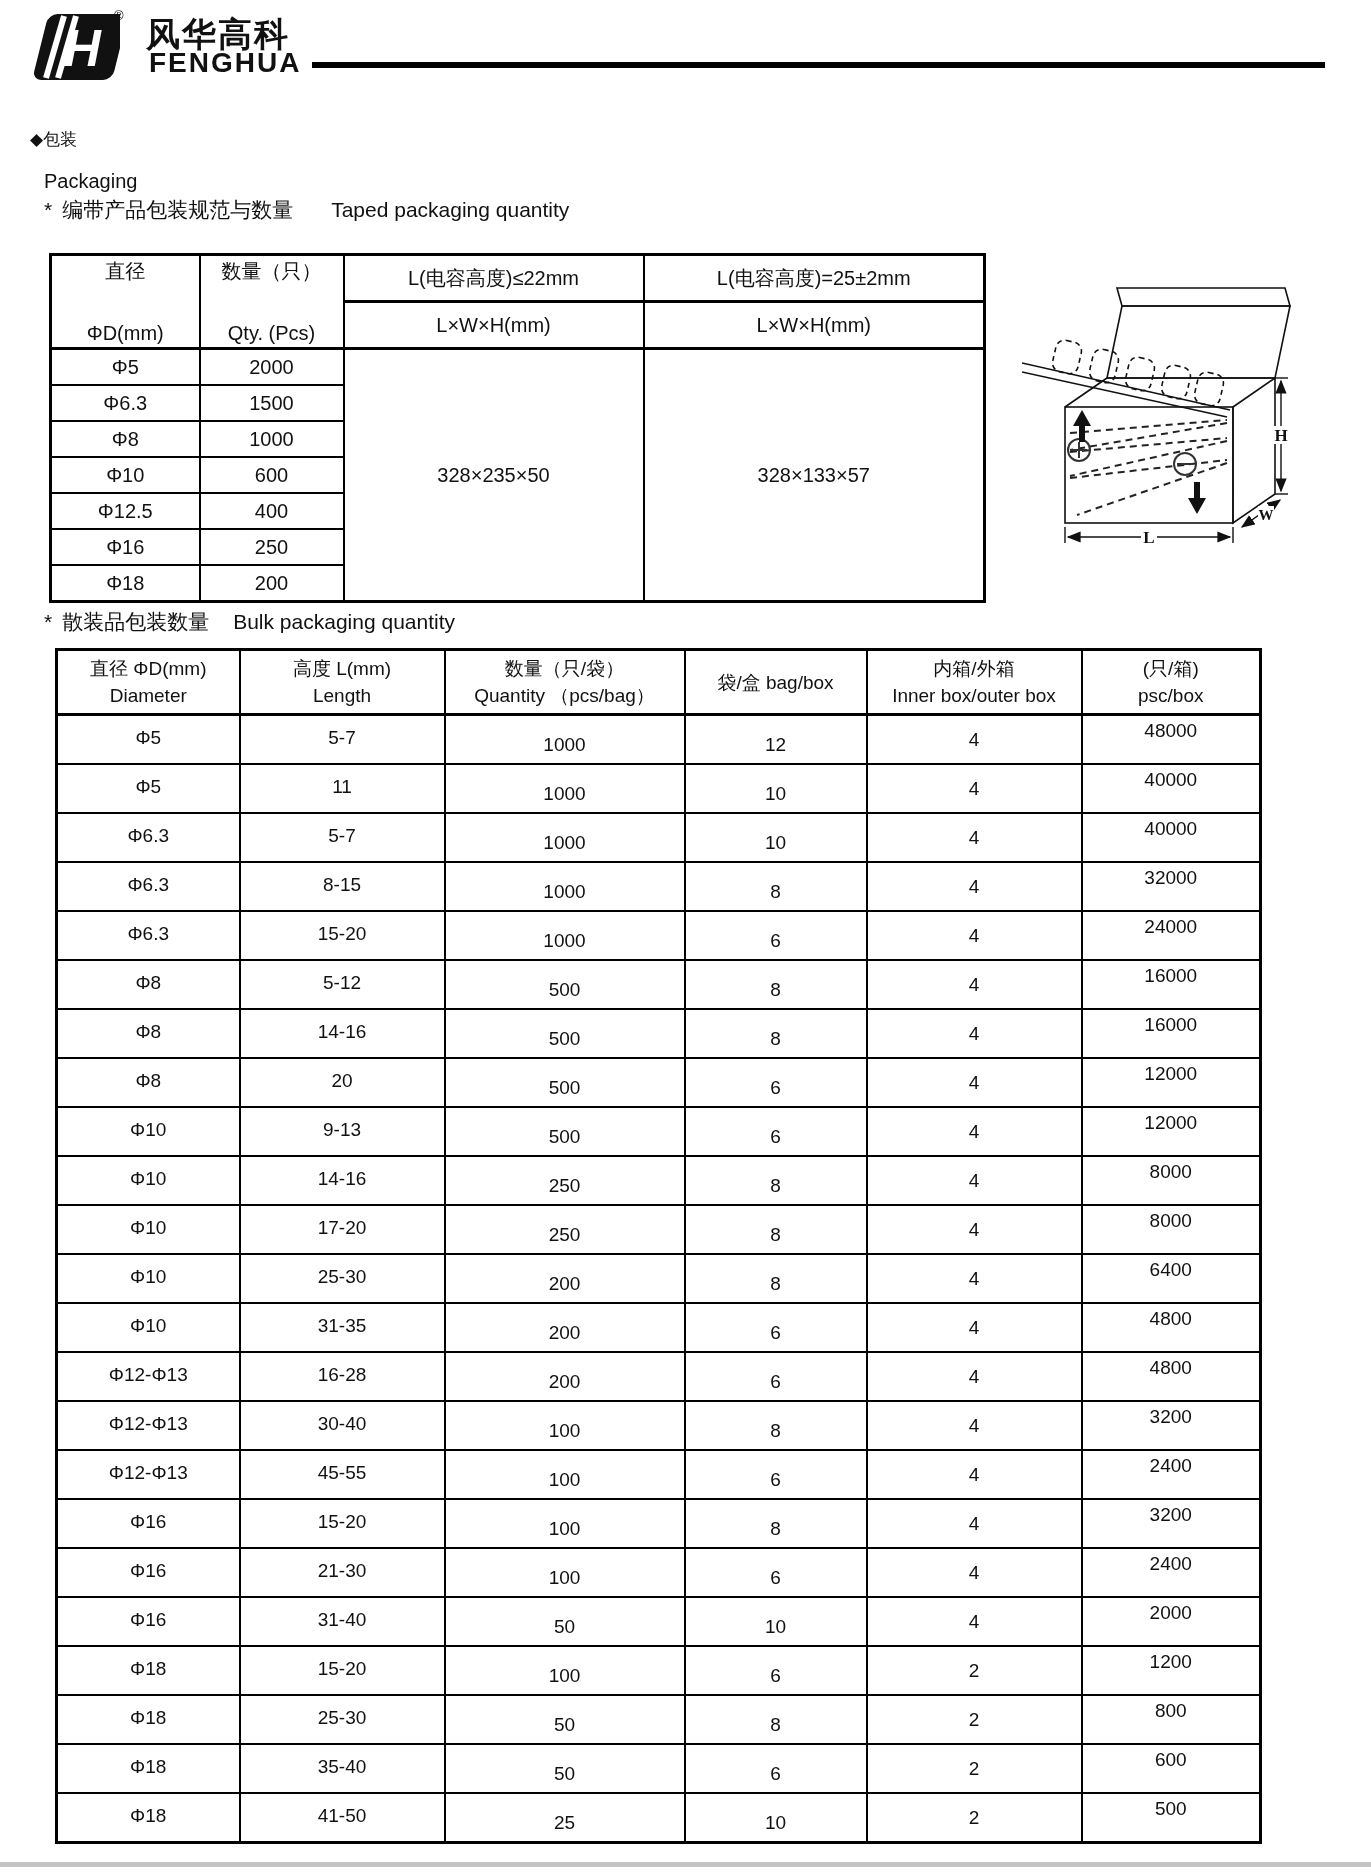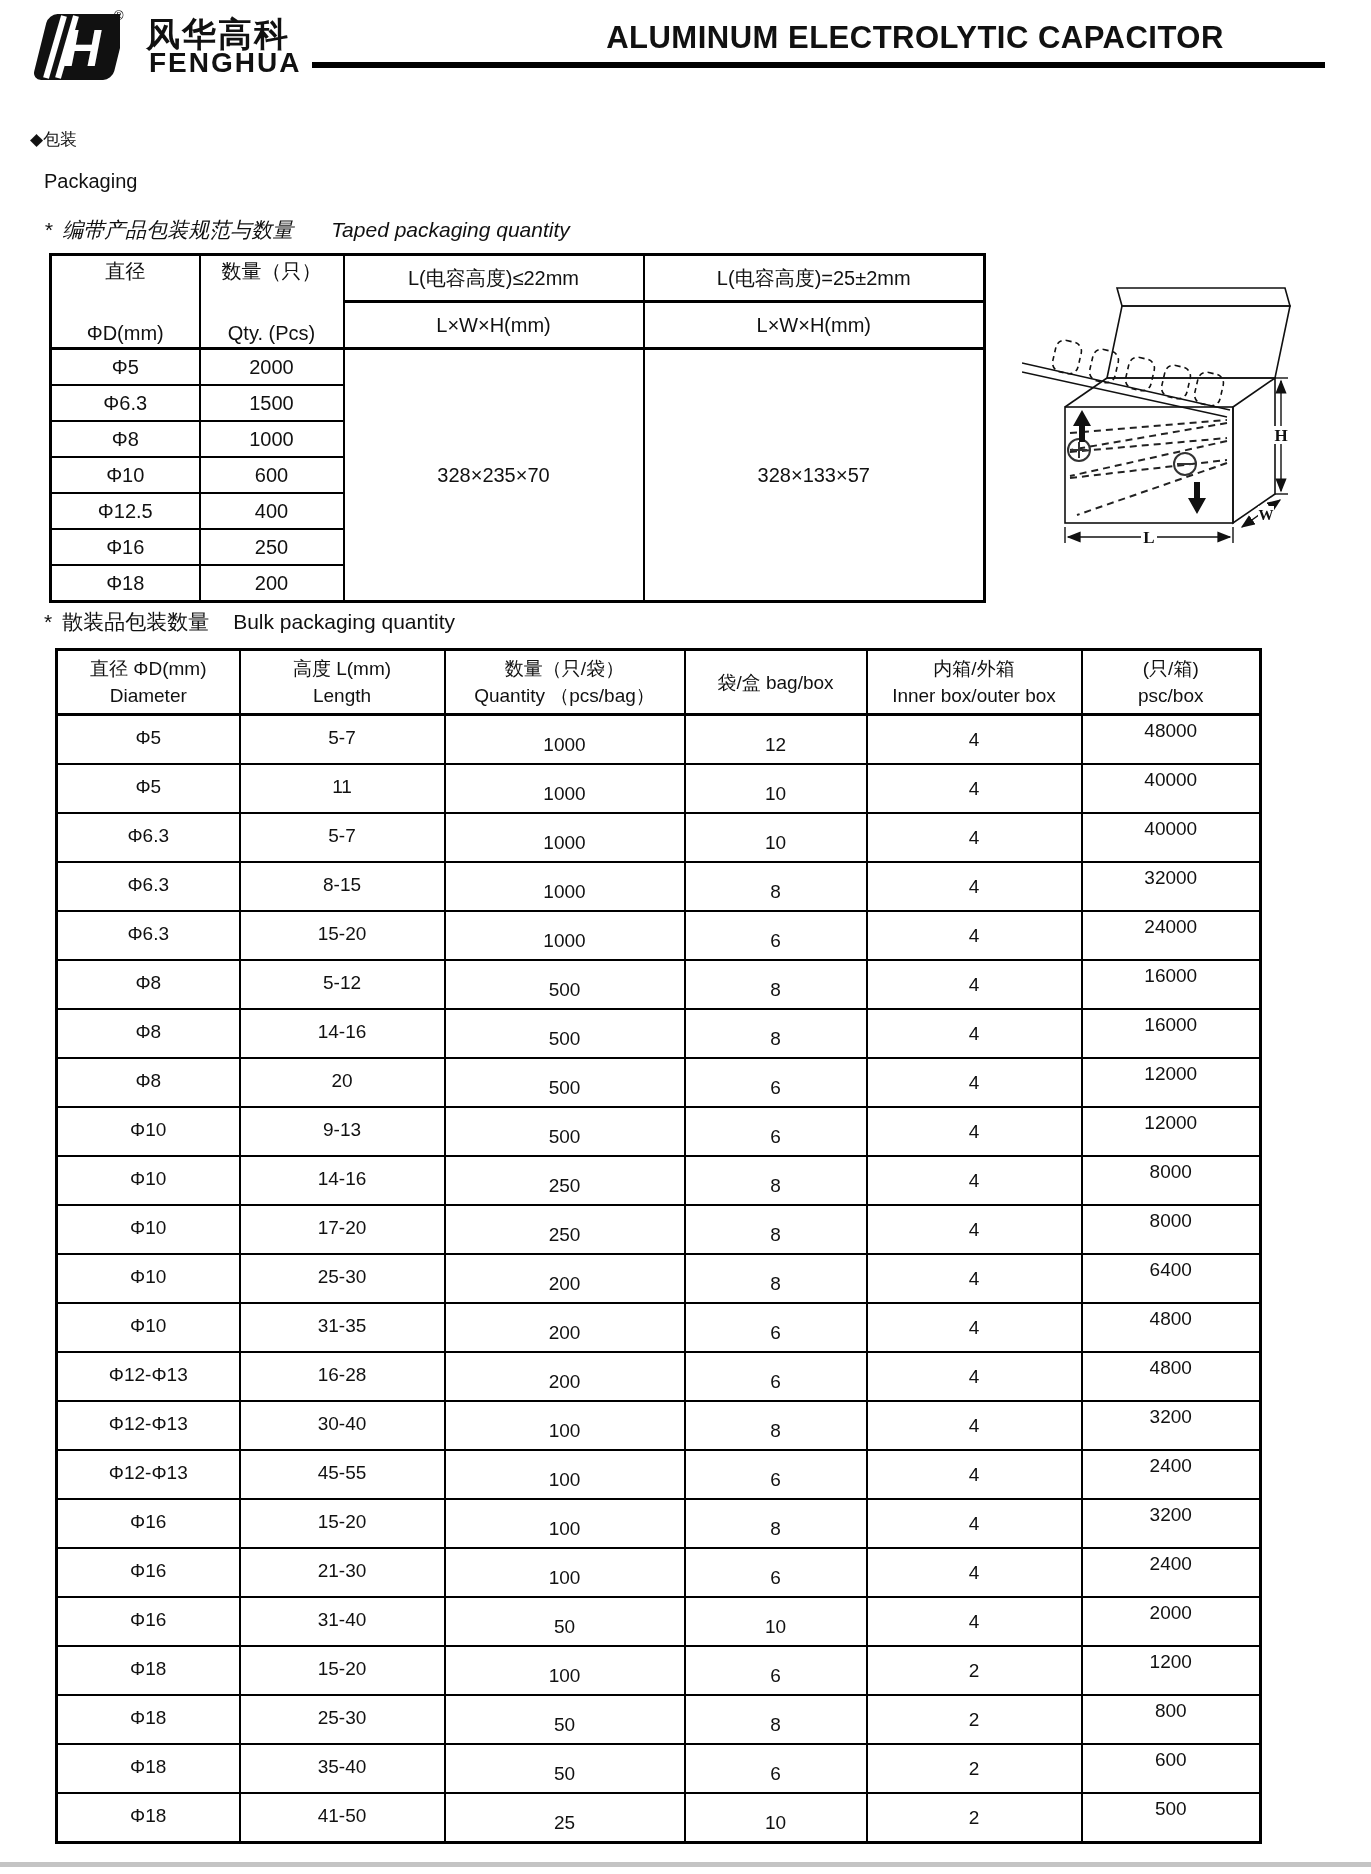--- a/index.html
+++ b/index.html
@@ -14,21 +14,21 @@
   .doc-title{left:520px;top:20px;width:790px;text-align:center;
              font-size:31px;font-weight:bold;letter-spacing:0.5px;white-space:nowrap;}
   .title-rule{left:312px;top:62px;width:1013px;height:6px;background:#000;}
 
   
   .sec-cn{left:30px;top:128px;font-size:17px;}
   .sec-en{left:44px;top:170px;font-size:20px;}
   .note-head{font-size:21px;white-space:nowrap;}
   .note-head .star{margin-right:10px;}
   .note-head .en{margin-left:38px;}
-  .taped-head{left:44px;top:216px;font-style:italic;}
+  .taped-head{left:44px;top:196px;}
   .bulk-head{left:44px;top:608px;}
 
   
   table{border-collapse:collapse;table-layout:fixed;position:absolute;
         border:3px solid #000;}
   th,td{border:2px solid #000;text-align:center;vertical-align:middle;
         padding:0;overflow:hidden;}
   thead th{border-bottom:3px solid #000;font-weight:normal;}
 
   #taped-table{left:49px;top:253px;width:934px;font-size:20px;}
@@ -60,21 +60,20 @@
     </g>
     <g stroke="#fff" stroke-width="6">
       <line x1="26" y1="70" x2="44" y2="8"></line>
       <line x1="38" y1="70" x2="56" y2="8"></line>
     </g>
     <text x="62" y="58" fill="#fff" font-size="52" font-style="italic" font-weight="bold" font-family="Liberation Sans, sans-serif" text-anchor="middle">H</text>
   </svg>
   <div class="abs reg-mark">®</div>
   <div class="abs brand-cn">风华高科</div>
   <div class="abs brand-en">FENGHUA</div>
-  <div class="abs doc-title">ALUMINUM ELECTROLYTIC CAPACITOR</div>
   <div class="abs title-rule"></div>
 
   <div class="abs sec-cn">◆包装</div>
   <div class="abs sec-en">Packaging</div>
 
   <div class="abs note-head taped-head">
     <span class="star">*</span><span>编带产品包装规范与数量</span><span class="en">Taped packaging quantity</span>
   </div>
 
   <table id="taped-table">
@@ -103,21 +102,21 @@
       </tr>
       <tr>
         <th>L×W×H(mm)</th>
         <th>L×W×H(mm)</th>
       </tr>
     </thead>
     <tbody>
         <tr>
           <td>Φ5</td>
           <td>2000</td>
-          <td rowspan="7">328×235×70</td>
+          <td rowspan="7">328×235×50</td>
           <td rowspan="7">328×133×57</td>
         </tr>
         <tr>
           <td>Φ6.3</td>
           <td>1500</td>
         </tr>
         <tr>
           <td>Φ8</td>
           <td>1000</td>
         </tr>

